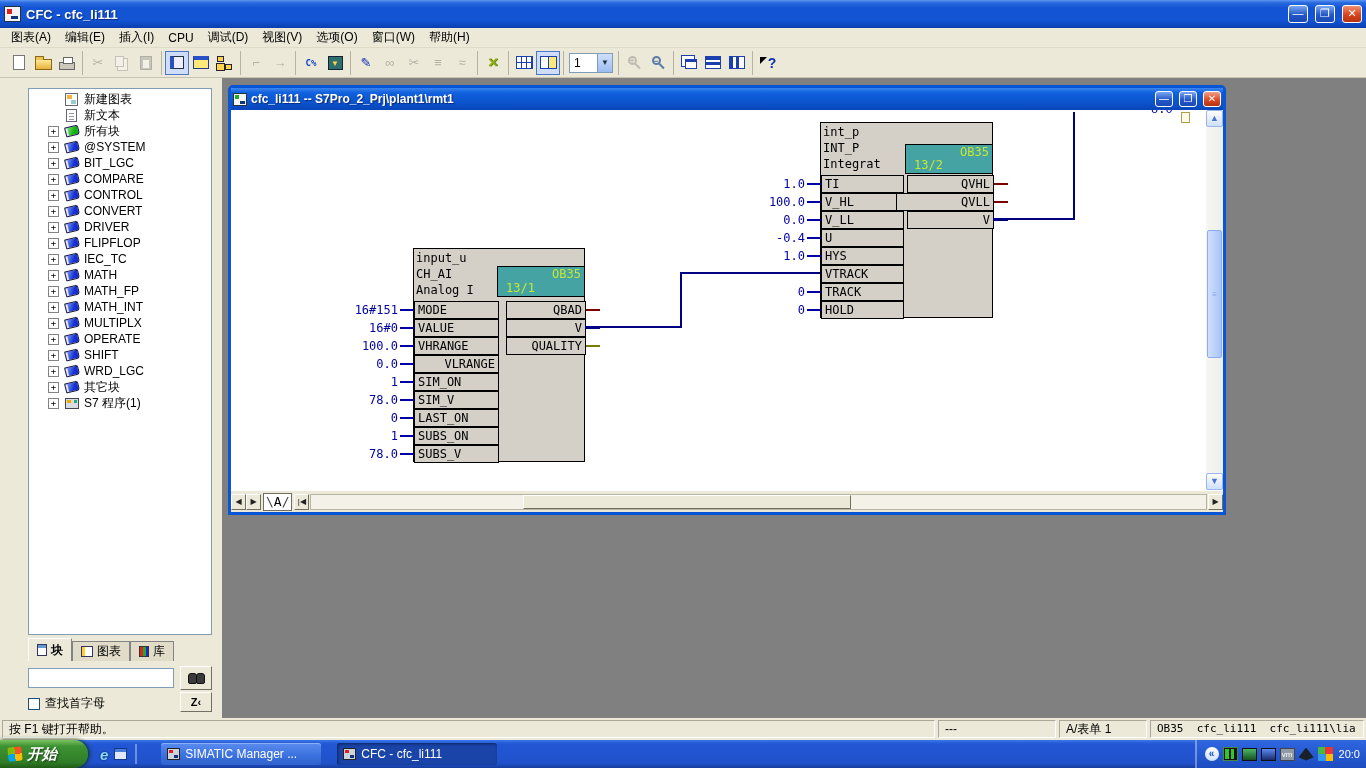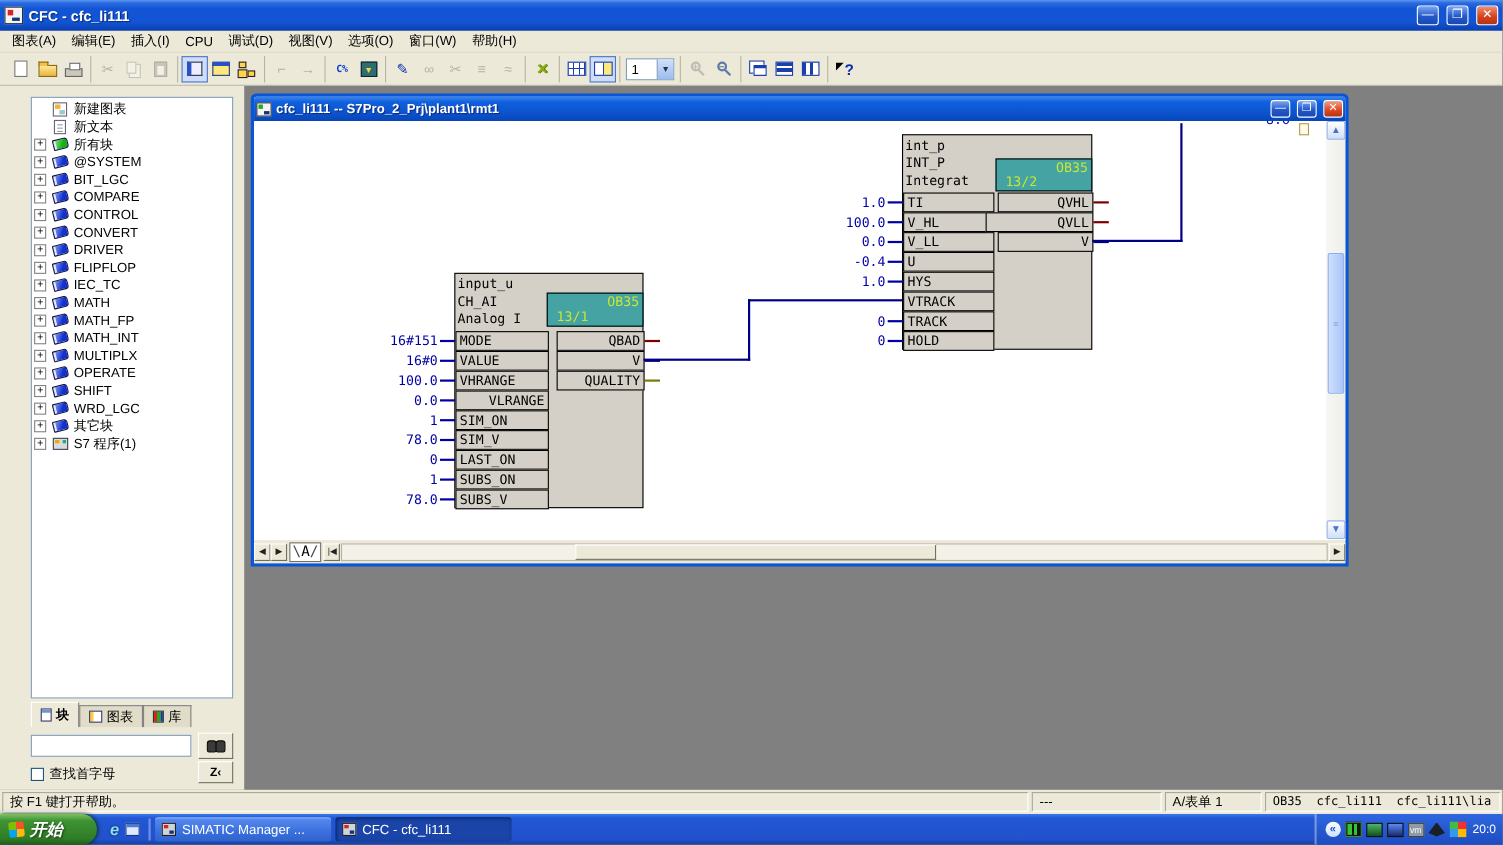--- a/index.html
+++ b/index.html
@@ -56,21 +56,21 @@
   .k-helpptr{color:#0b2fb4;font-weight:bold;font-size:14px;position:relative;padding-left:8px}
   .k-helpptr:before{content:"";position:absolute;left:0;top:2px;border-left:7px solid #000;border-bottom:7px solid transparent}
   .tb-select{width:44px;height:20px;background:#fff;border:1px solid #7f9db9;display:flex;align-items:center;margin:0 2px}
   .tb-select span{flex:1;padding-left:4px}
   .tb-select .dd{width:15px;height:100%;background:linear-gradient(#cfe0fa,#9cbcf0);border-left:1px solid #7f9db9;color:#234;font-size:8px;line-height:18px;text-align:center}
 
   
   #main{position:absolute;left:0;top:78px;width:1366px;height:640px;background:#808080}
   #leftpanel{position:absolute;left:0;top:0;width:222px;height:640px;background:#ece9d8}
   #treebox{position:absolute;left:28px;top:10px;width:184px;height:547px;background:#fff;border:1px solid #7f9db9;overflow:hidden;padding-top:2px}
-  .tree-row{display:flex;align-items:center;height:16px;padding-left:2px;gap:4px;white-space:nowrap}
+  .tree-row{display:flex;align-items:center;height:16px;padding-left:19px;gap:4px;white-space:nowrap}
   .expander{flex:0 0 11px;height:11px;border:1px solid #848284;background:#fff;font:9px/9px "DejaVu Sans Mono",monospace;text-align:center;color:#000}
   .expander.hidden{visibility:hidden}
   .ti{flex:0 0 17px;display:flex;justify-content:center}
   .ti-book{width:14px;height:10px;border:1px solid #15154a;border-radius:1px 3px 3px 1px;transform:rotate(-14deg);box-shadow:inset 2px 0 0 #e8e8f4}
   .ti-book.green{background:linear-gradient(120deg,#8df08d,#12b212 65%)}
   .ti-book.blue{background:linear-gradient(120deg,#8faef8,#1430d0 65%)}
   .ti-chart{width:13px;height:13px;background:#fff;border:1px solid #667;position:relative}
   .ti-chart:before{content:"";position:absolute;left:1px;top:1px;width:5px;height:4px;background:#f2b43c}
   .ti-chart:after{content:"";position:absolute;right:1px;bottom:1px;width:5px;height:4px;background:#9cc}
   .ti-text{width:11px;height:13px;background:#fff;border:1px solid #667;position:relative}
@@ -151,21 +151,21 @@
   #taskbar{position:absolute;left:0;top:740px;width:1366px;height:28px;display:flex;align-items:center;
     background:linear-gradient(180deg,#3a77ea 0%,#2256d4 14%,#2152cc 82%,#163e9e 100%)}
   #startbtn{width:88px;height:28px;border-radius:0 14px 14px 0;display:flex;align-items:center;gap:5px;padding:0 12px 0 8px;
     background:linear-gradient(180deg,#7dc261 0%,#3d9333 22%,#2f7d26 80%,#1e5c17 100%);box-shadow:1px 0 4px #0a2a0a}
   #startflag{width:14px;height:14px;border-radius:2px;transform:rotate(-6deg);
     background:conic-gradient(from 0deg at 50% 50%,#f35325 0 25%,#ffba08 0 50%,#05a6f0 0 75%,#81bc06 0)}
   #startlabel{color:#fff;font-weight:bold;font-style:italic;font-size:15px;text-shadow:1px 1px 2px #1a3a12}
   #quicklaunch{display:flex;align-items:center;gap:6px;padding:0 8px;border-right:2px solid rgba(255,255,255,.35);height:20px;margin-left:4px}
   .ql-e{color:#8fd8ff;font-weight:bold;font-style:italic;font-size:15px;text-shadow:0 0 2px #023}
   .ql-win{width:13px;height:12px;background:#dfe8ff;border:1px solid #123a8a;box-shadow:inset 0 3px 0 #4a7ad8}
-  #tasks{display:flex;align-items:flex-start;gap:4px;padding:0 4px;flex:1}
+  #tasks{display:flex;align-items:flex-start;gap:16px;padding:0 24px;flex:1}
   .taskbtn{width:160px;height:22px;border-radius:3px;display:flex;align-items:center;gap:5px;padding:0 6px;color:#fff;font-size:12px;white-space:nowrap;overflow:hidden;
     background:linear-gradient(180deg,#5a8cf0,#3a70dd 60%,#2f62cc);box-shadow:inset 0 1px 0 #8ab0f4}
   .taskbtn.active{background:#1a44a8;box-shadow:inset 1px 1px 3px #0a2460}
   .task-ico{width:13px;height:12px;flex:0 0 auto;border:1px solid #222;background:#cfd4da;position:relative}
   .task-ico:before{content:"";position:absolute;left:1px;top:1px;width:4px;height:3px;background:#d22}
   .task-ico:after{content:"";position:absolute;right:1px;bottom:1px;width:4px;height:3px;background:#137}
   #tray{display:flex;align-items:center;gap:4px;height:28px;padding:0 4px 0 8px;border-left:2px solid rgba(255,255,255,.35);background:linear-gradient(180deg,#2f66e0,#1c4cc0)}
   #clock{color:#fff;font-size:11px;padding:0 2px;white-space:nowrap}
   .tk{flex:0 0 auto}
   .tk-chev{width:14px;height:14px;border-radius:50%;background:linear-gradient(#fff,#cfe0ff);color:#1a50c8;font-weight:bold;font-size:10px;line-height:13px;text-align:center}

